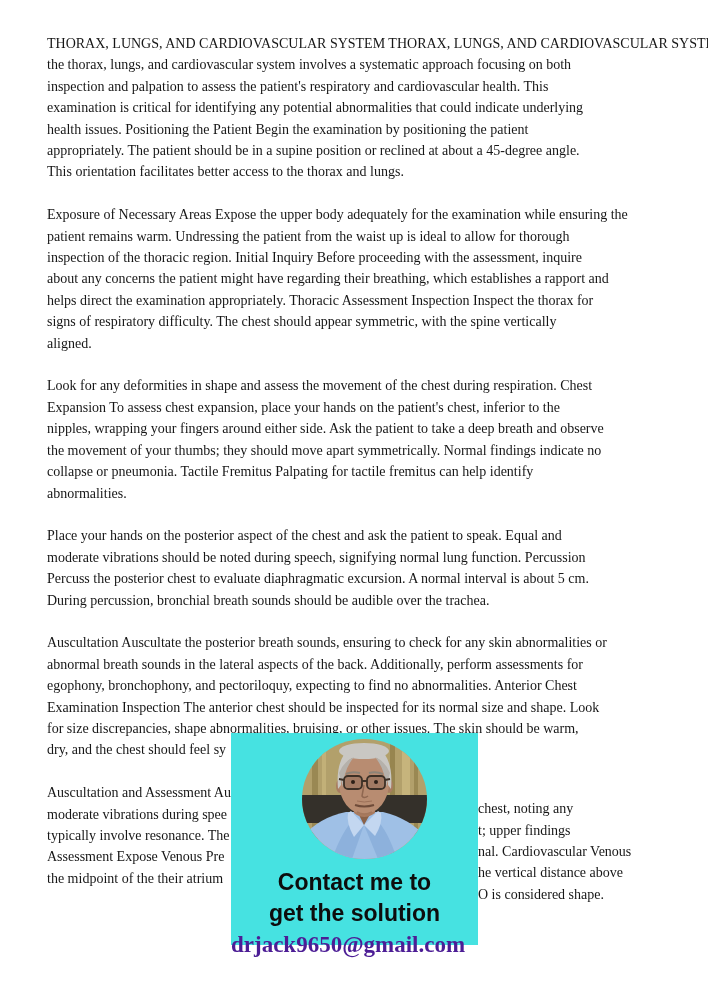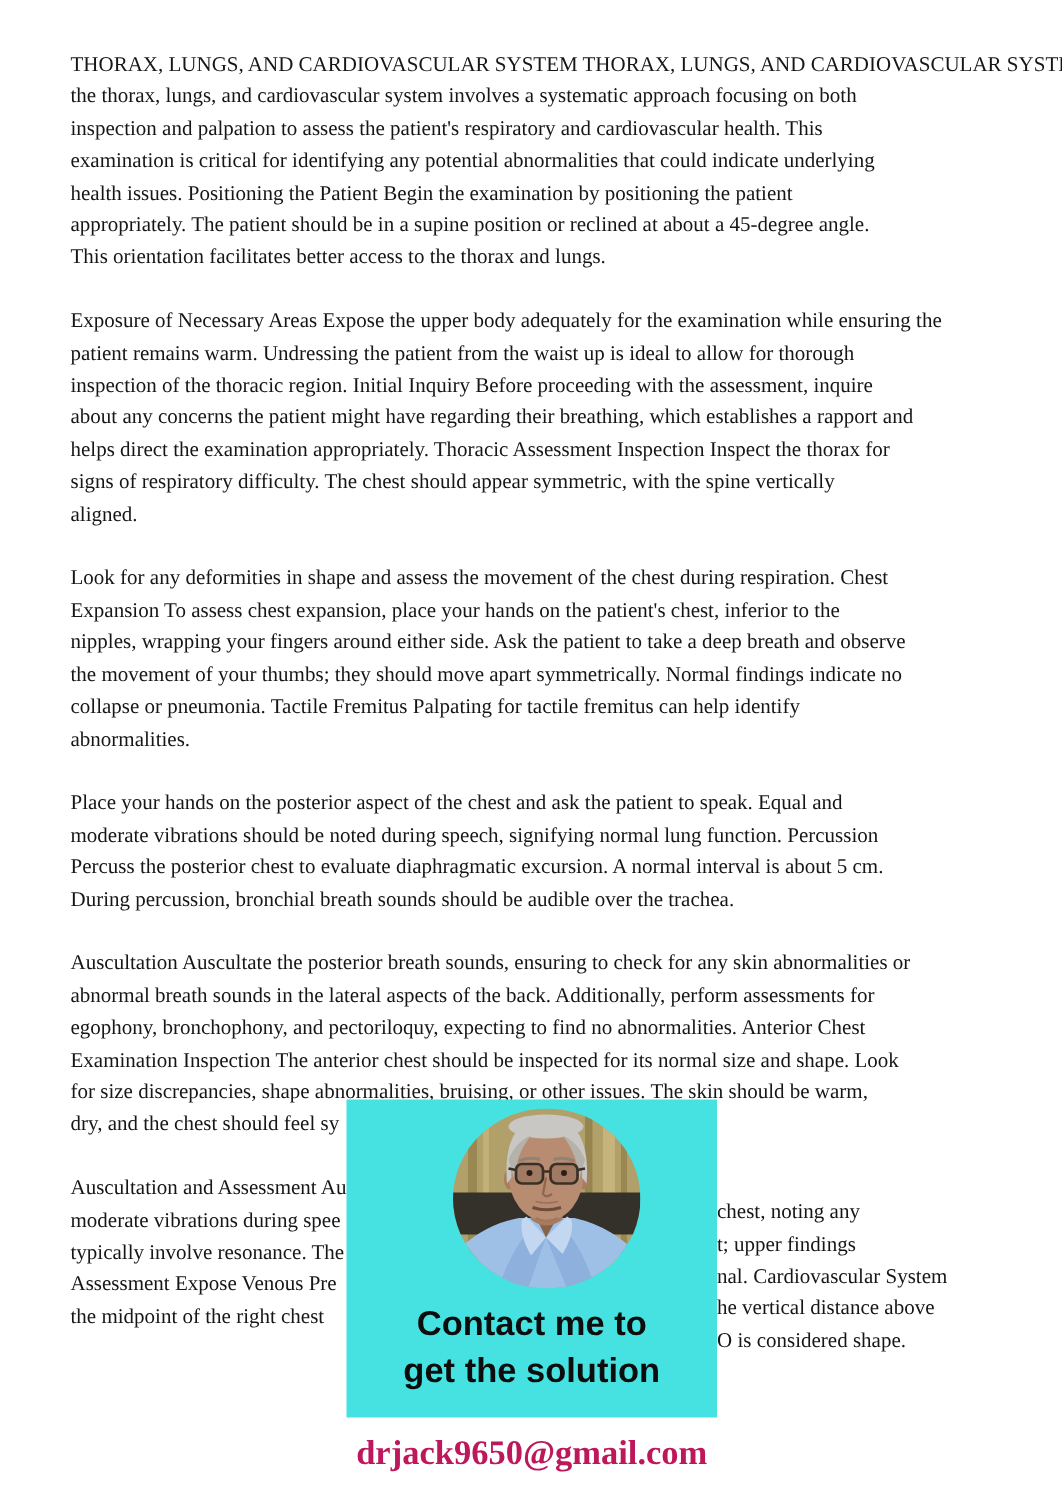--- a/index.html
+++ b/index.html
@@ -41,26 +41,25 @@
     text-align:center;
     font-family:"Liberation Sans", sans-serif;
     font-weight:700;
     font-size:23px;
     line-height:31px;
     color:#0d0d0d;
   }
   .email {
     position:absolute;
     top:199px; left:0; width:100%;
-    text-align:center;
+    text-align:left;
     font-family:"Liberation Serif", serif;
     font-weight:700;
     font-size:23px;
-    color:#be185d;
-    margin-top:24px;
+    color:#4c1d95;
   }
 </style>
 </head>
 <body>
 
 <div class="page">
 
   <div class="doc" id="doc">
       <div class="para">
         <div class="line">THORAX, LUNGS, AND CARDIOVASCULAR SYSTEM THORAX, LUNGS, AND CARDIOVASCULAR SYSTEM Examining</div>
@@ -98,23 +97,23 @@
         <div class="line">Auscultation Auscultate the posterior breath sounds, ensuring to check for any skin abnormalities or</div>
         <div class="line">abnormal breath sounds in the lateral aspects of the back. Additionally, perform assessments for</div>
         <div class="line">egophony, bronchophony, and pectoriloquy, expecting to find no abnormalities. Anterior Chest</div>
         <div class="line">Examination Inspection The anterior chest should be inspected for its normal size and shape. Look</div>
         <div class="line">for size discrepancies, shape abnormalities, bruising, or other issues. The skin should be warm,</div>
         <div class="line">dry, and the chest should feel sy</div>
       </div>
       <div class="para">
         <div class="line split"><span class="frag-left">Auscultation and Assessment Au</span><span class="frag-right">chest, noting any</span></div>
         <div class="line split"><span class="frag-left">moderate vibrations during spee</span><span class="frag-right">t; upper findings</span></div>
-        <div class="line split"><span class="frag-left">typically involve resonance. The</span><span class="frag-right">nal. Cardiovascular System</span></div>
+        <div class="line split"><span class="frag-left">typically involve resonance. The</span><span class="frag-right">nal. Cardiovascular Venous</span></div>
         <div class="line split"><span class="frag-left">Assessment Expose Venous Pre</span><span class="frag-right">he vertical distance above</span></div>
-        <div class="line split"><span class="frag-left">the midpoint of the right chest</span><span class="frag-right">O is considered shape.</span></div>
+        <div class="line split"><span class="frag-left">the midpoint of the their atrium</span><span class="frag-right">O is considered shape.</span></div>
       </div>
     </div>
 
   <div class="overlay">
     <div class="avatar">
       <svg viewBox="0 0 125 120" xmlns="http://www.w3.org/2000/svg">
 
         <rect x="0" y="0" width="125" height="120" fill="#b2a06b"></rect>
         <rect x="10" y="0" width="6" height="120" fill="#9a8853"></rect>
         <rect x="20" y="0" width="4" height="120" fill="#c2b078"></rect>

